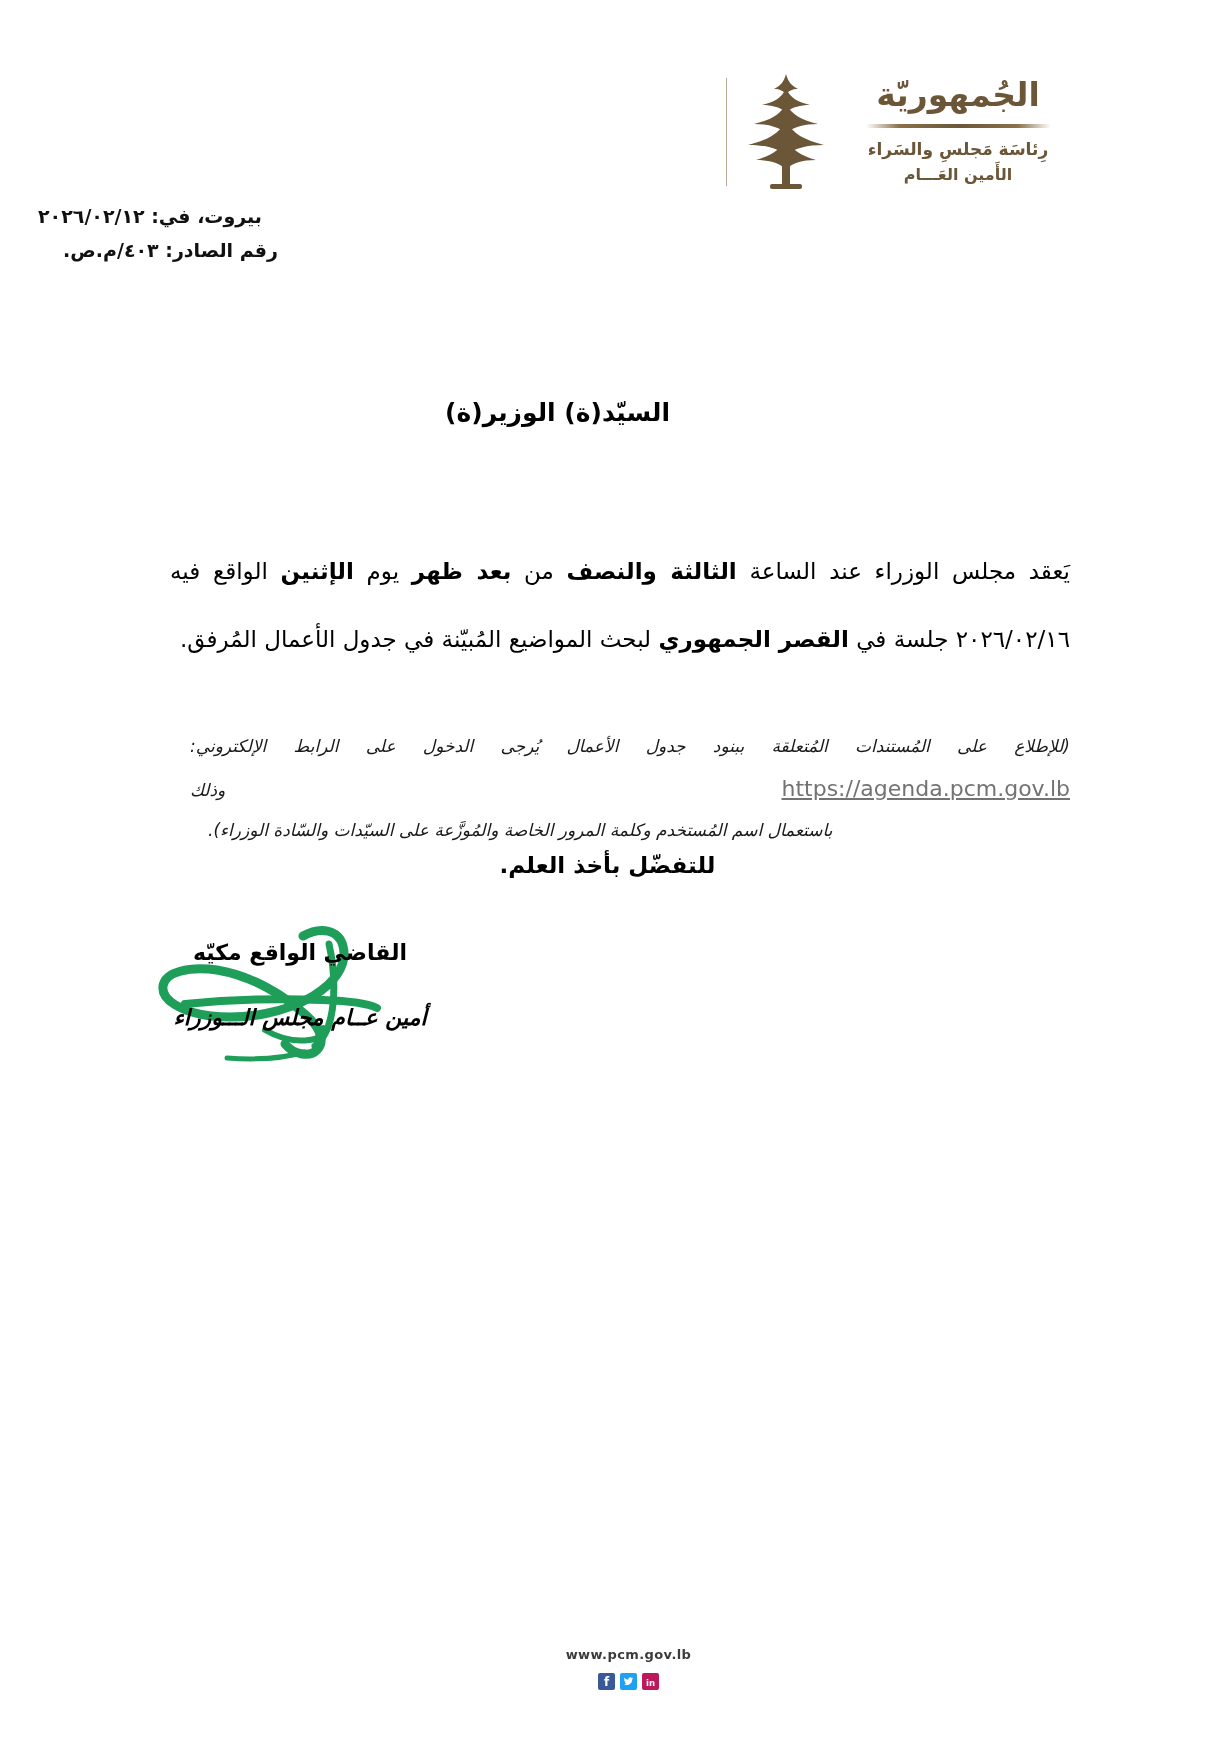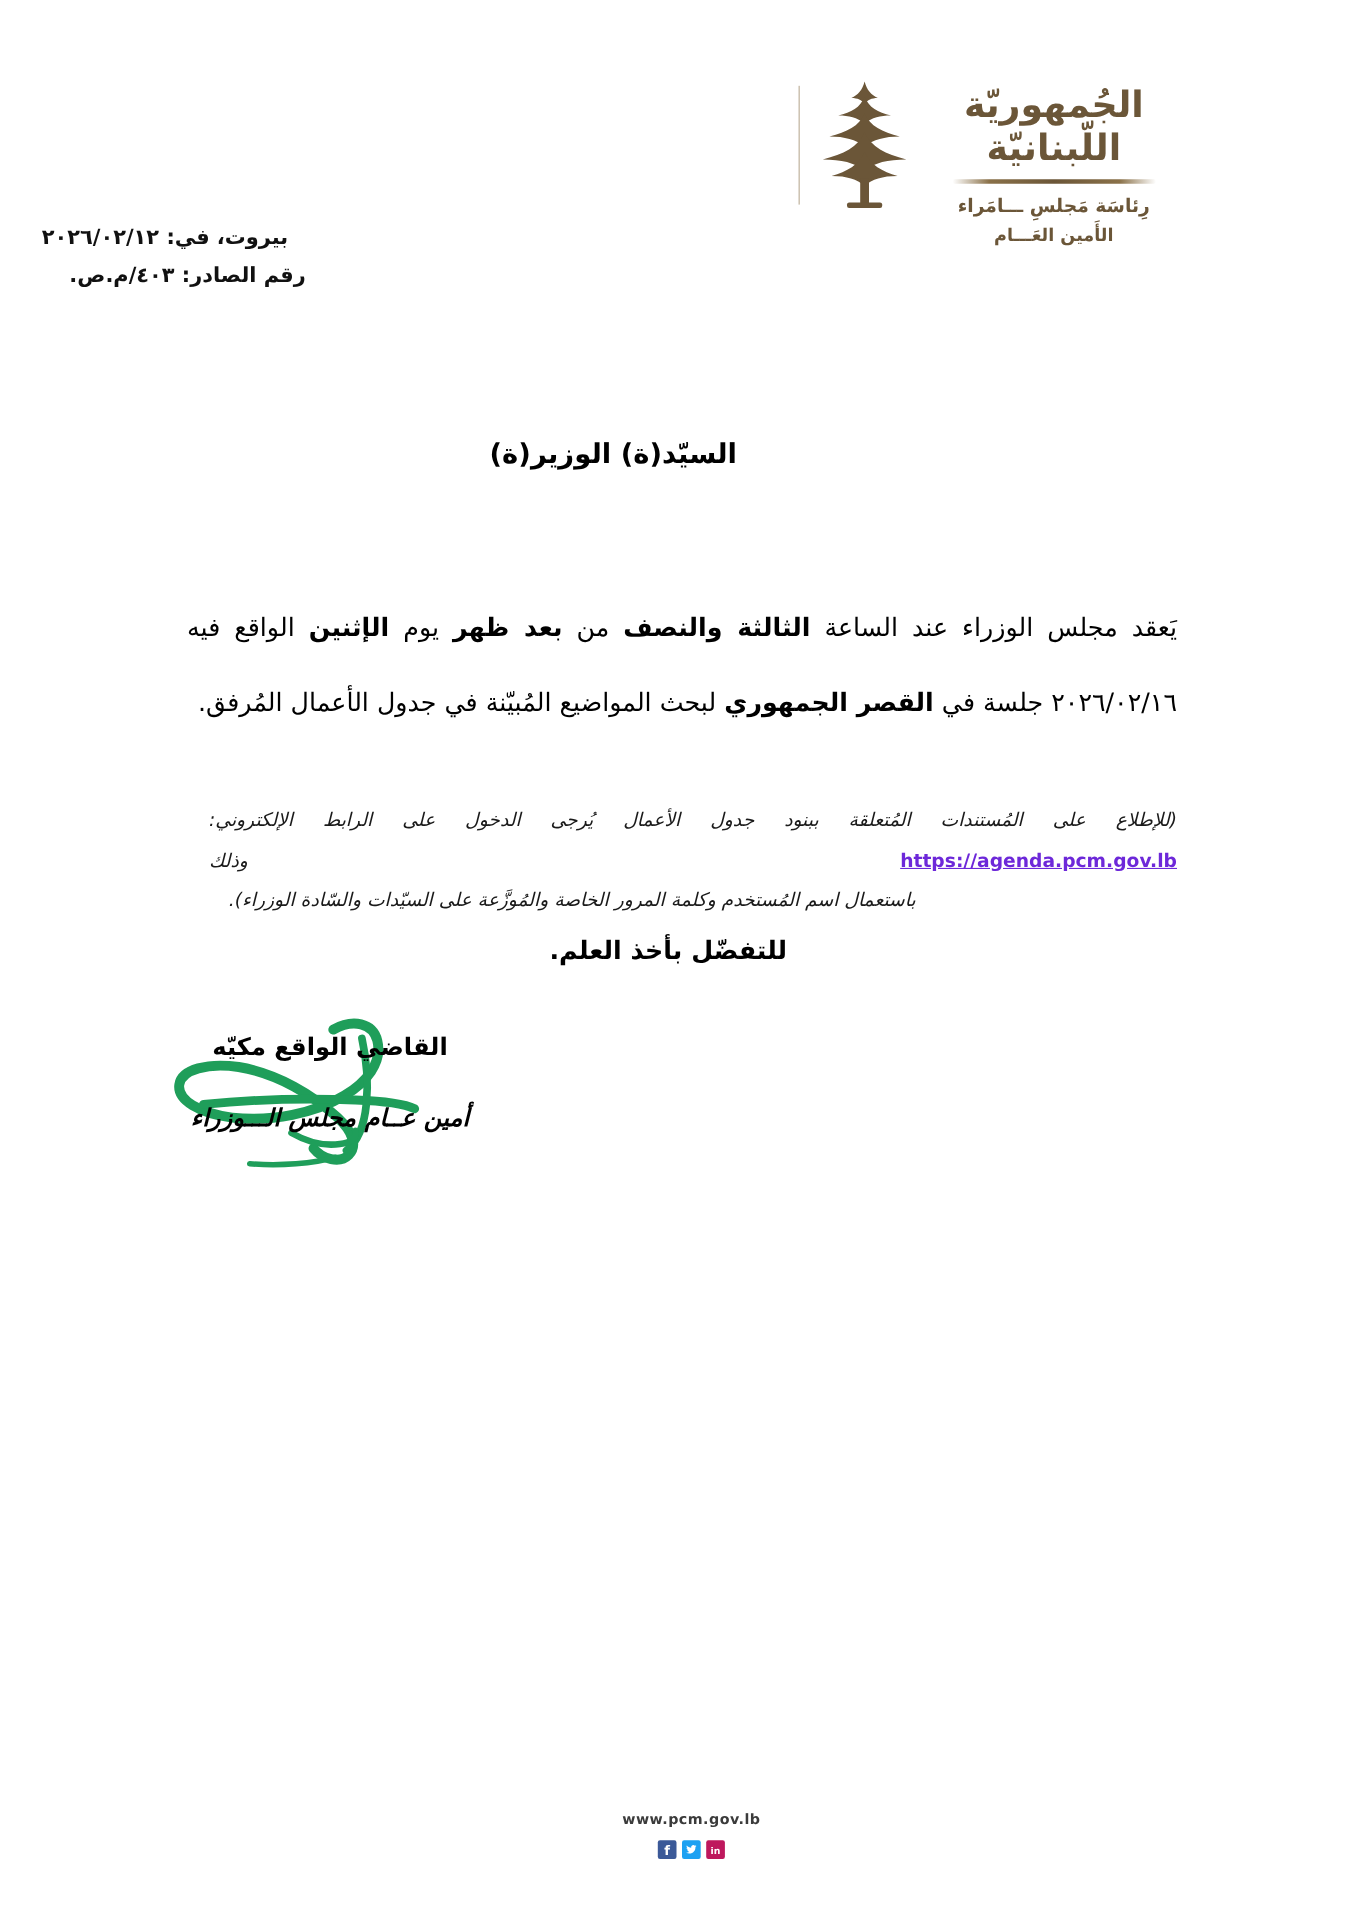--- a/index.html
+++ b/index.html
@@ -175,25 +175,25 @@
   .note-line {
     font-size: 17px;
     line-height: 2.15;
     font-style: italic;
     color: #1a1a1a;
   }
   .note-line.l1 { text-align: justify; text-align-last: justify; }
   .note-line.l2 { text-align: left; padding-left: 18px; }
 
   .url {
-    color: #6d28d9;
+    color: #737373;
     text-decoration: underline;
     font-style: normal;
-    font-size: 17px;
-    font-weight: 700;
+    font-size: 22px;
+    font-weight: 400;
     direction: ltr;
     unicode-bidi: embed;
     display: inline-block;
   }
 
   
   .closing {
     position: absolute;
     top: 852px;
     right: 0;
@@ -288,23 +288,22 @@
             <path d="M46 33 C41 45 30 50 14 54 C28 54 38 57 46 63 C54 57 64 54 78 54 C62 50 51 45 46 33 Z"></path>
             <path d="M46 50 C40 64 27 70 8 75 C25 75 37 78 46 85 C55 78 67 75 84 75 C65 70 52 64 46 50 Z"></path>
             <path d="M46 68 C41 80 30 86 16 90 C30 90 39 93 46 99 C53 93 62 90 76 90 C62 86 51 80 46 68 Z"></path>
             <rect x="42" y="92" width="8" height="24" rx="1"></rect>
             <rect x="30" y="114" width="32" height="5" rx="2"></rect>
           </g>
         </svg>
       </div>
       <div class="emblem-text">
         <div class="emblem-line1">الجُمهوريّة</div>
-        <div class="emblem-line2">اللّبنانيّة</div>
         <div class="emblem-rule"></div>
-        <div class="dept-line">رِئاسَة مَجلسِ ـــامَراء</div>
+        <div class="dept-line">رِئاسَة مَجلسِ والسَراء</div>
         <div class="dept-sub">الأَمين العَـــام</div>
       </div>
     </div>
   </div>
 
   <div class="meta">
     <div class="meta-line first">بيروت، في: ٢٠٢٦/٠٢/١٢</div>
     <div class="meta-line second">رقم الصادر: ٤٠٣/م.ص.</div>
   </div>
 

